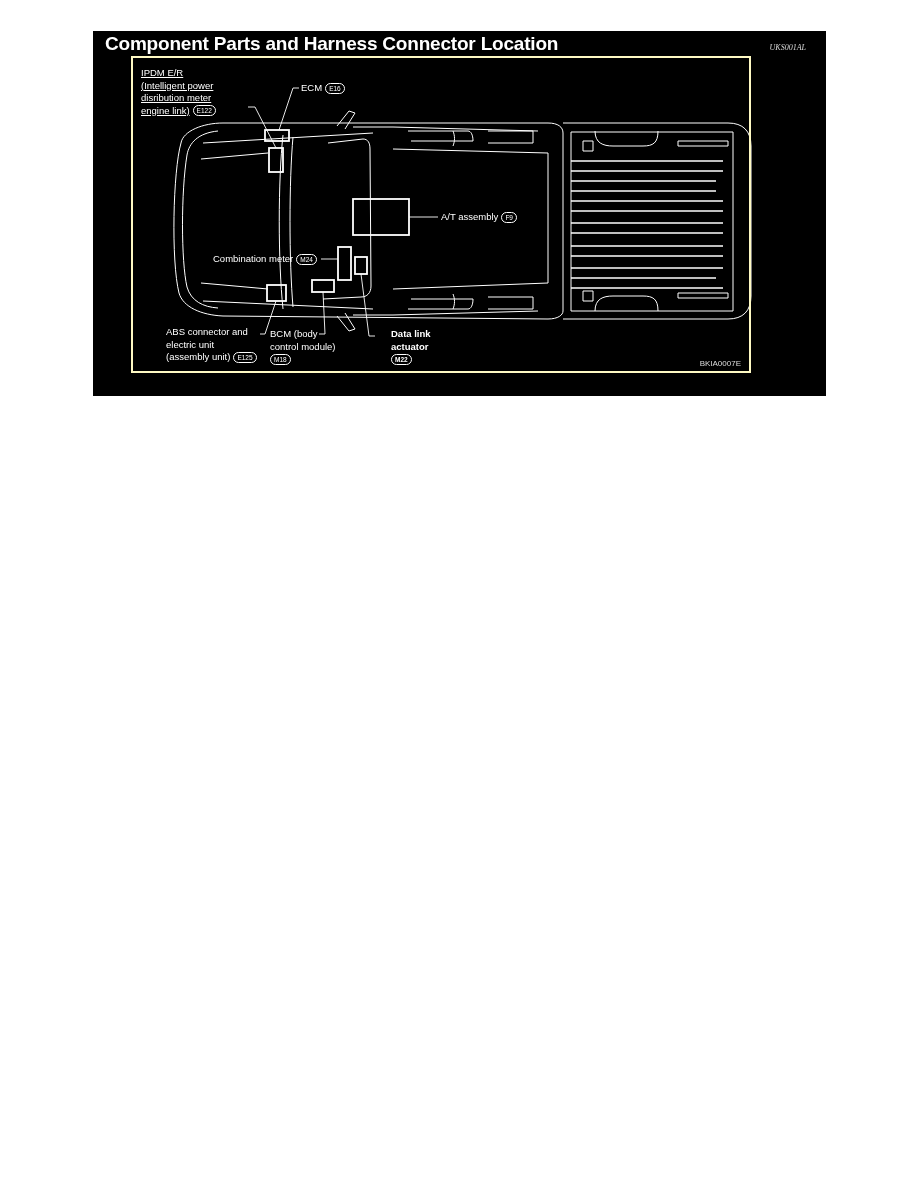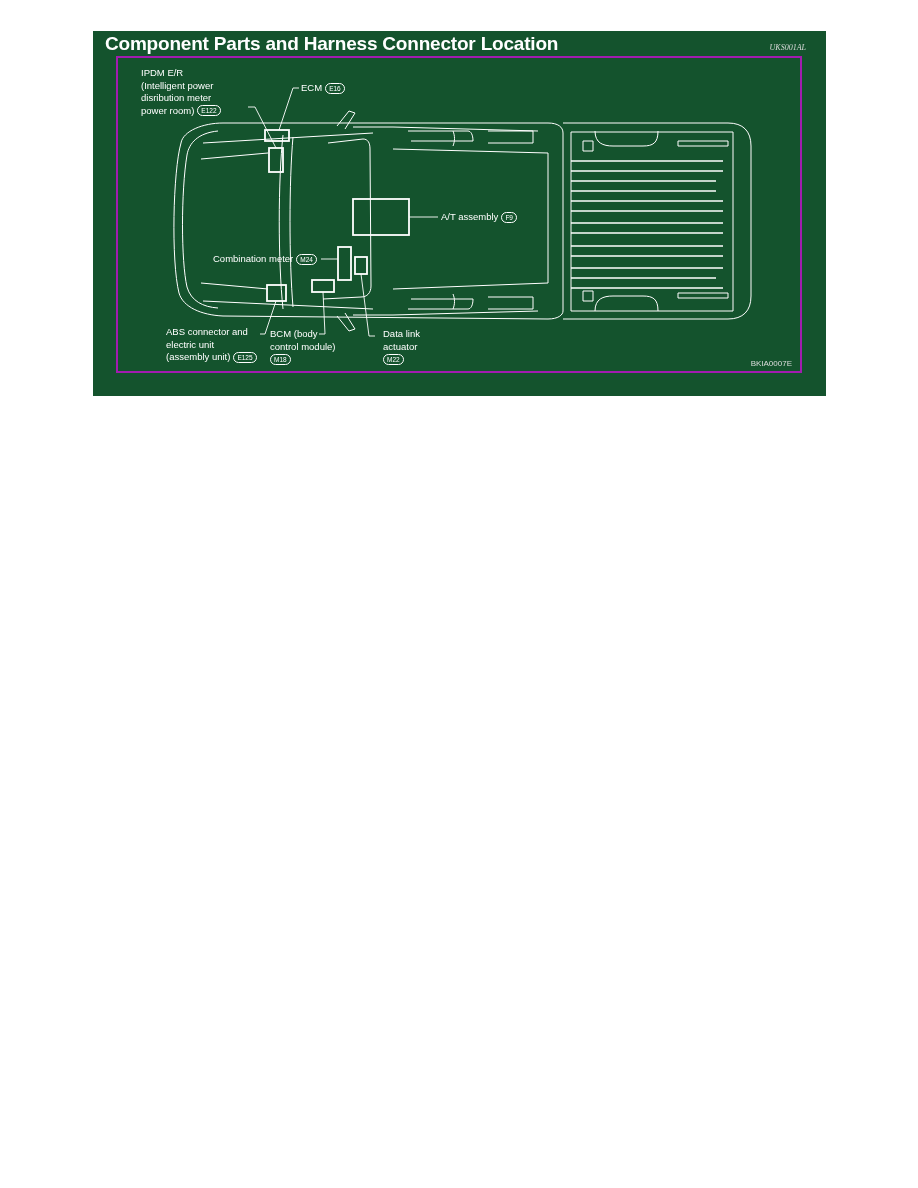--- a/index.html
+++ b/index.html
@@ -1,20 +1,20 @@
 <!DOCTYPE html>
 <html><head>
 <meta charset="utf-8">
 <style>
   html, body { margin: 0; padding: 0; background: #ffffff; }
   body { width: 918px; height: 1188px; position: relative; overflow: hidden; font-family: "Liberation Sans", sans-serif; }
-  .panel { position: absolute; left: 93px; top: 31px; width: 733px; height: 365px; background: #14532d; }
+  .panel { position: absolute; left: 93px; top: 31px; width: 733px; height: 365px; background: #000000; }
   .title { position: absolute; left: 12px; top: 2px; color: #fff; font-weight: bold; font-size: 19px; letter-spacing: -0.2px; }
   .code-top { position: absolute; right: 20px; top: 12px; color: #ddd; font-size: 8px; font-style: italic; font-family: Liberation Serif, serif; }
-  .frame { position: absolute; left: 23px; top: 25px; width: 686px; height: 317px; border: 2px solid #a21caf; box-sizing: border-box; }
+  .frame { position: absolute; left: 38px; top: 25px; width: 620px; height: 317px; border: 2px solid #fef9c3; box-sizing: border-box; }
   .code-bottom { position: absolute; right: 8px; bottom: 3px; color: #ddd; font-size: 8px; }
   svg.car { position: absolute; left: 0; top: 0; }
   .lbl { position: absolute; color: #fff; font-size: 9.5px; line-height: 12.5px; white-space: nowrap; }
   .badge { display: inline-block; border: 1px solid #fff; border-radius: 8px; font-size: 6.5px; line-height: 9px; padding: 0 3px; margin-left: 3px; vertical-align: middle; color: #fff; }
 </style>
 </head>
 <body>
 
 <div class="panel">
   <div class="title">Component Parts and Harness Connector Location</div>
@@ -93,25 +93,25 @@
       <path d="M268 243 L276 305 L282 305"></path>
       <path d="M230 261 L232 303 L226 303"></path>
       <path d="M183 270 L172 303 L167 303"></path>
     </g>
   </svg>
 
   <div class="frame">
     <div class="code-bottom">BKIA0007E</div>
   </div>
 
-  <div class="lbl" style="left:48px; top:36px;">
+  <div class="lbl" style="left:48px; top:36px;text-decoration:underline;">
     <div>IPDM E/R</div>
     <div>(Intelligent power</div>
     <div>disribution meter</div>
-    <div><span>power room)</span><span class="badge">E122</span></div>
+    <div><span>engine link)</span><span class="badge">E122</span></div>
   </div>
 
   <div class="lbl" style="left:208px; top:51px;">
     <span>ECM</span><span class="badge">E16</span>
   </div>
 
   <div class="lbl" style="left:348px; top:180px;">
     <span>A/T assembly</span><span class="badge">F9</span>
   </div>
 
@@ -124,18 +124,18 @@
     <div>electric unit</div>
     <div><span>(assembly unit)</span><span class="badge">E125</span></div>
   </div>
 
   <div class="lbl" style="left:177px; top:297px;">
     <div>BCM (body</div>
     <div>control module)</div>
     <div><span class="badge" style="margin-left:0">M18</span></div>
   </div>
 
-  <div class="lbl" style="left:290px; top:297px;">
+  <div class="lbl" style="left:298px; top:297px;font-weight:bold;">
     <div>Data link</div>
     <div>actuator</div>
     <div><span class="badge" style="margin-left:0">M22</span></div>
   </div>
 </div>
 
 </body></html>

